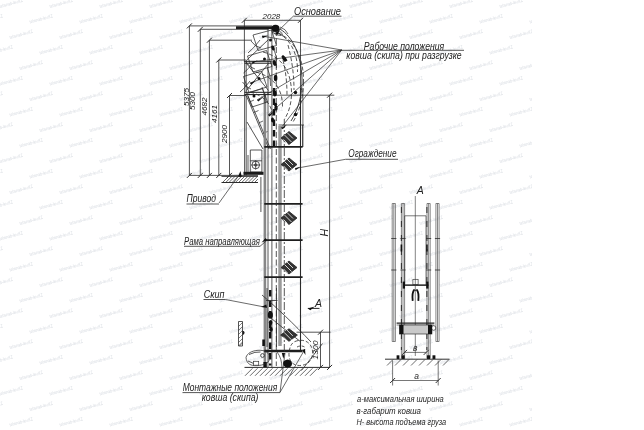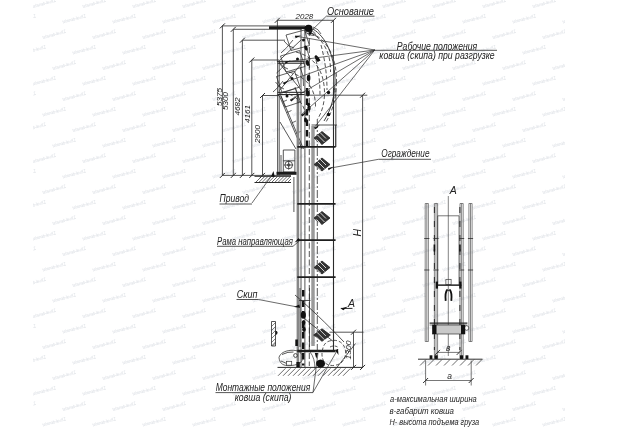--- a/index.html
+++ b/index.html
@@ -1,17 +1,17 @@
 <!DOCTYPE html>
 <html><head>
 <meta charset="utf-8">
 <style>
 html,body{margin:0;padding:0;background:#ffffff;-webkit-font-smoothing:antialiased;}
 #page{position:relative;width:532px;height:430px;background:#fff;overflow:hidden;transform:translateZ(0);will-change:transform;
-font-family:"Liberation Sans", sans-serif;margin-left:33px;}
+font-family:"Liberation Sans", sans-serif;}
 svg{position:absolute;left:0;top:0;}
 .lbl{font-family:"Liberation Sans", sans-serif;font-style:italic;fill:#222;}
 .wm{font-family:"Liberation Sans", sans-serif;fill:#d6dae0;}
 </style>
 </head>
 <body>
 <div id="page">
 <svg width="644" height="430" viewBox="0 0 644 430">
 
 <g id="wms" font-size="4.8px" class="wm">

